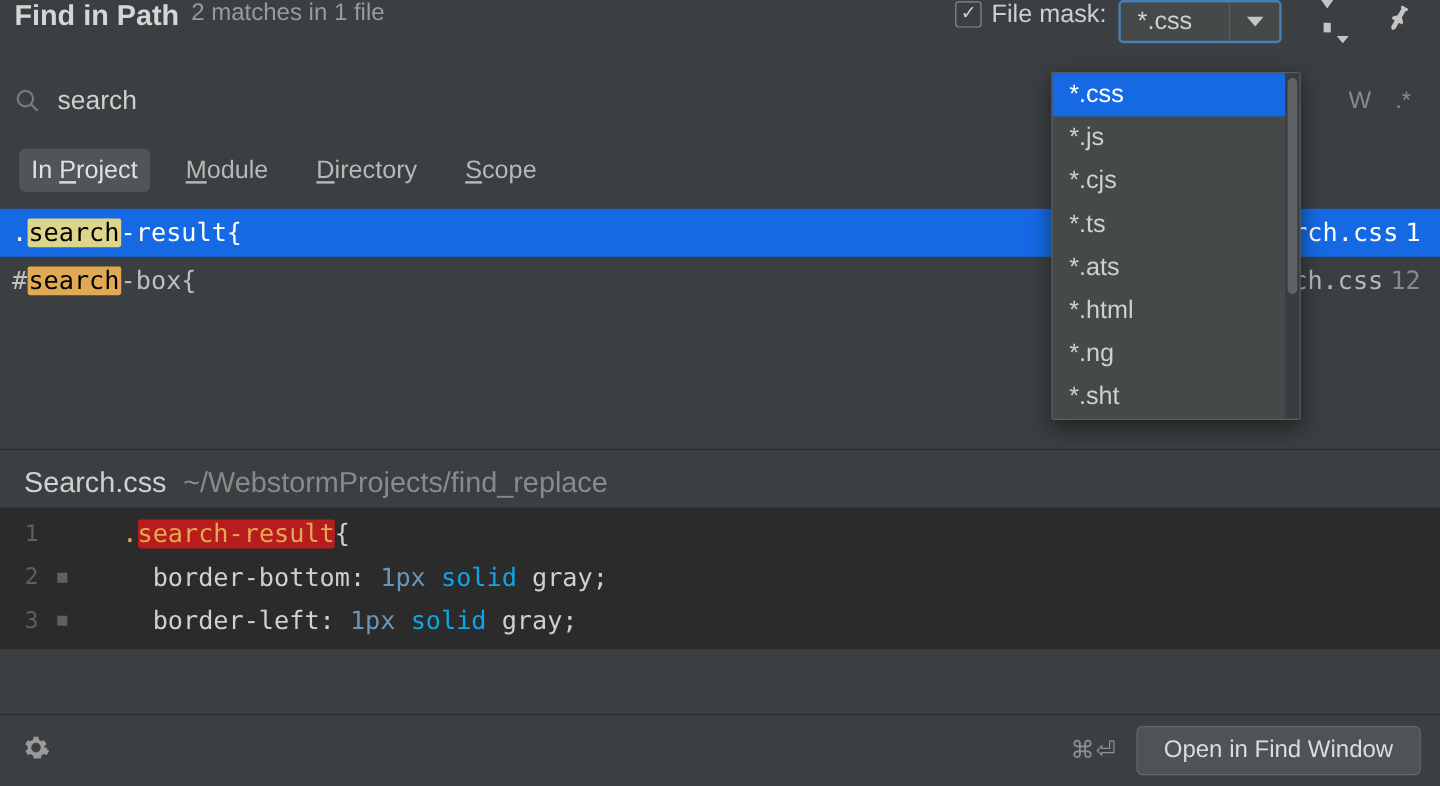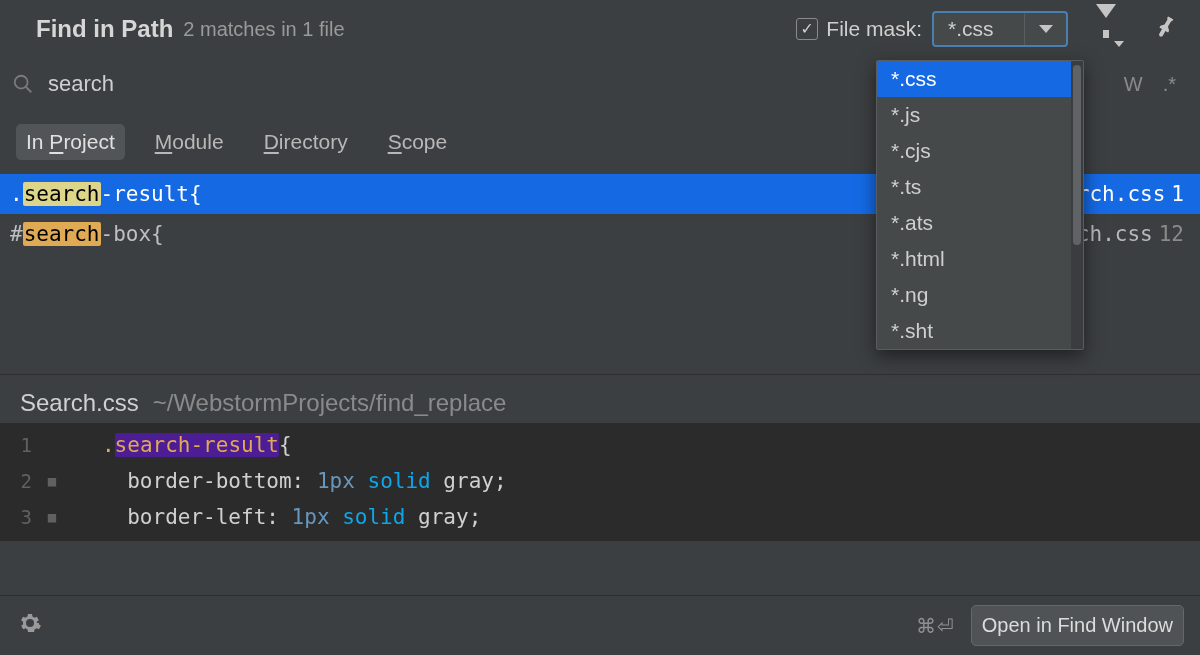--- a/index.html
+++ b/index.html
@@ -10,24 +10,23 @@
     font-size: 20px;
     width: 1200px;
     height: 655px;
     overflow: hidden;
     position: relative;
   }
 
   
   .header {
     display: flex;
-    align-items: center;
+    align-items: flex-start;
     height: 58px;
     padding: 0 16px 0 12px;
-    margin-left: 24px;
   }
   .title {
     color: #d6d6d6;
     font-size: 24px;
     font-weight: 600;
   }
   .subtitle {
     color: #9a9a9a;
     font-size: 20px;
     margin-left: 10px;
@@ -172,39 +171,39 @@
   .ed-line { display:flex; align-items:center; height: 36px; }
   .gutter-num { width: 40px; text-align:right; padding-right:8px; color:#606060; font-size:19px; }
   .gutter-mark { width: 24px; text-align:center; color:#606060; font-size:14px; }
   .ed-code { white-space: pre; }
   .tok-sel { color:#e0a954; }
   .tok-punc { color:#d0d0d0; }
   .tok-prop { color:#d0d0d0; }
   .tok-num { color:#6897bb; }
   .tok-kw { color:#0ea5e9; }
   .tok-ident { color:#d0d0d0; }
-  .hl-bg { background:#4c1d95; border-radius:2px; }
+  .hl-bg { background:#b91c1c; border-radius:2px; }
 
   
   .footer {
     position:absolute; left:0; right:0; bottom:0;
     height: 60px;
     display:flex; align-items:center;
     padding: 0 16px 0 18px;
     background:#3c3f41;
     border-top:1px solid #2e2e2e;
   }
   .footer-spacer { flex:1; }
   .shortcut { color:#8f8f8f; letter-spacing:1px; font-size:20px; margin-right:16px; }
   .open-btn {
     background:#4f5355;
     color:#dcdcdc;
     border:1px solid #63686a;
     border-radius:5px;
-    padding: 8px 10px;
+    padding: 8px 22px;
     font-size:20px;
   }
 
   
   .dropdown {
     position:absolute;
     top: 60px; left: 876px;
     width: 208px;
     background:#45494a;
     border:1px solid #5a5d5f;

